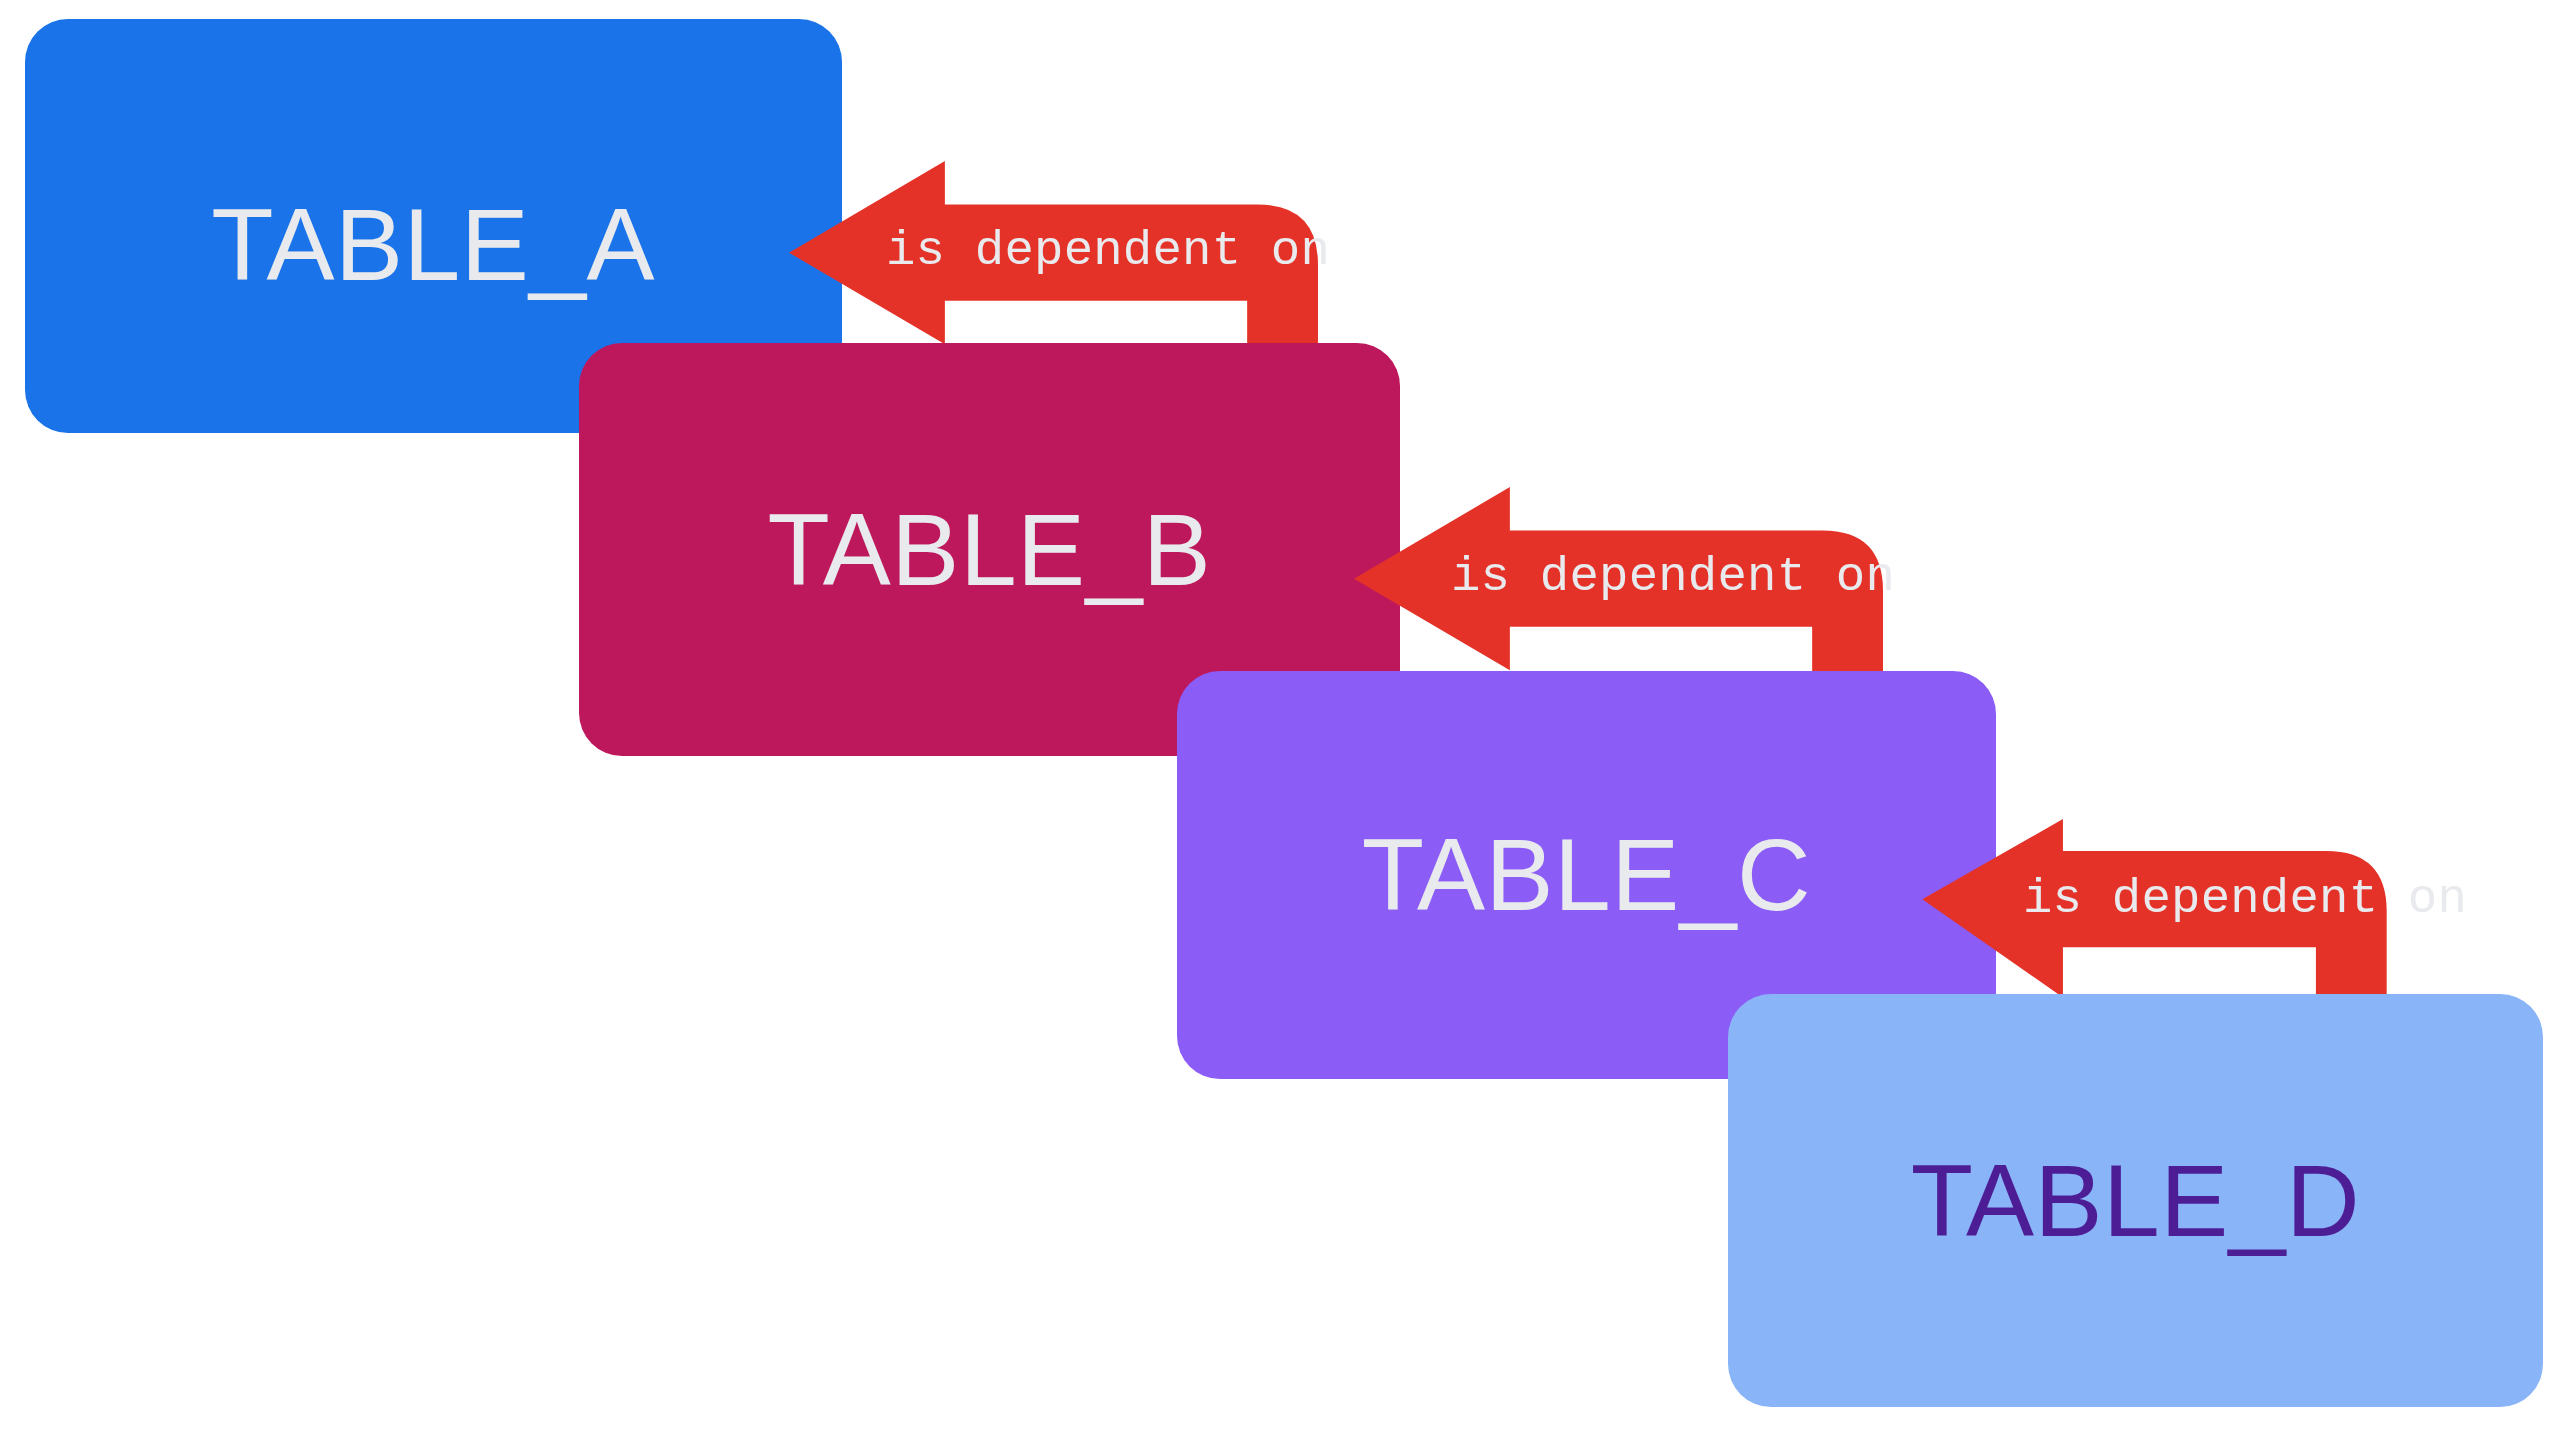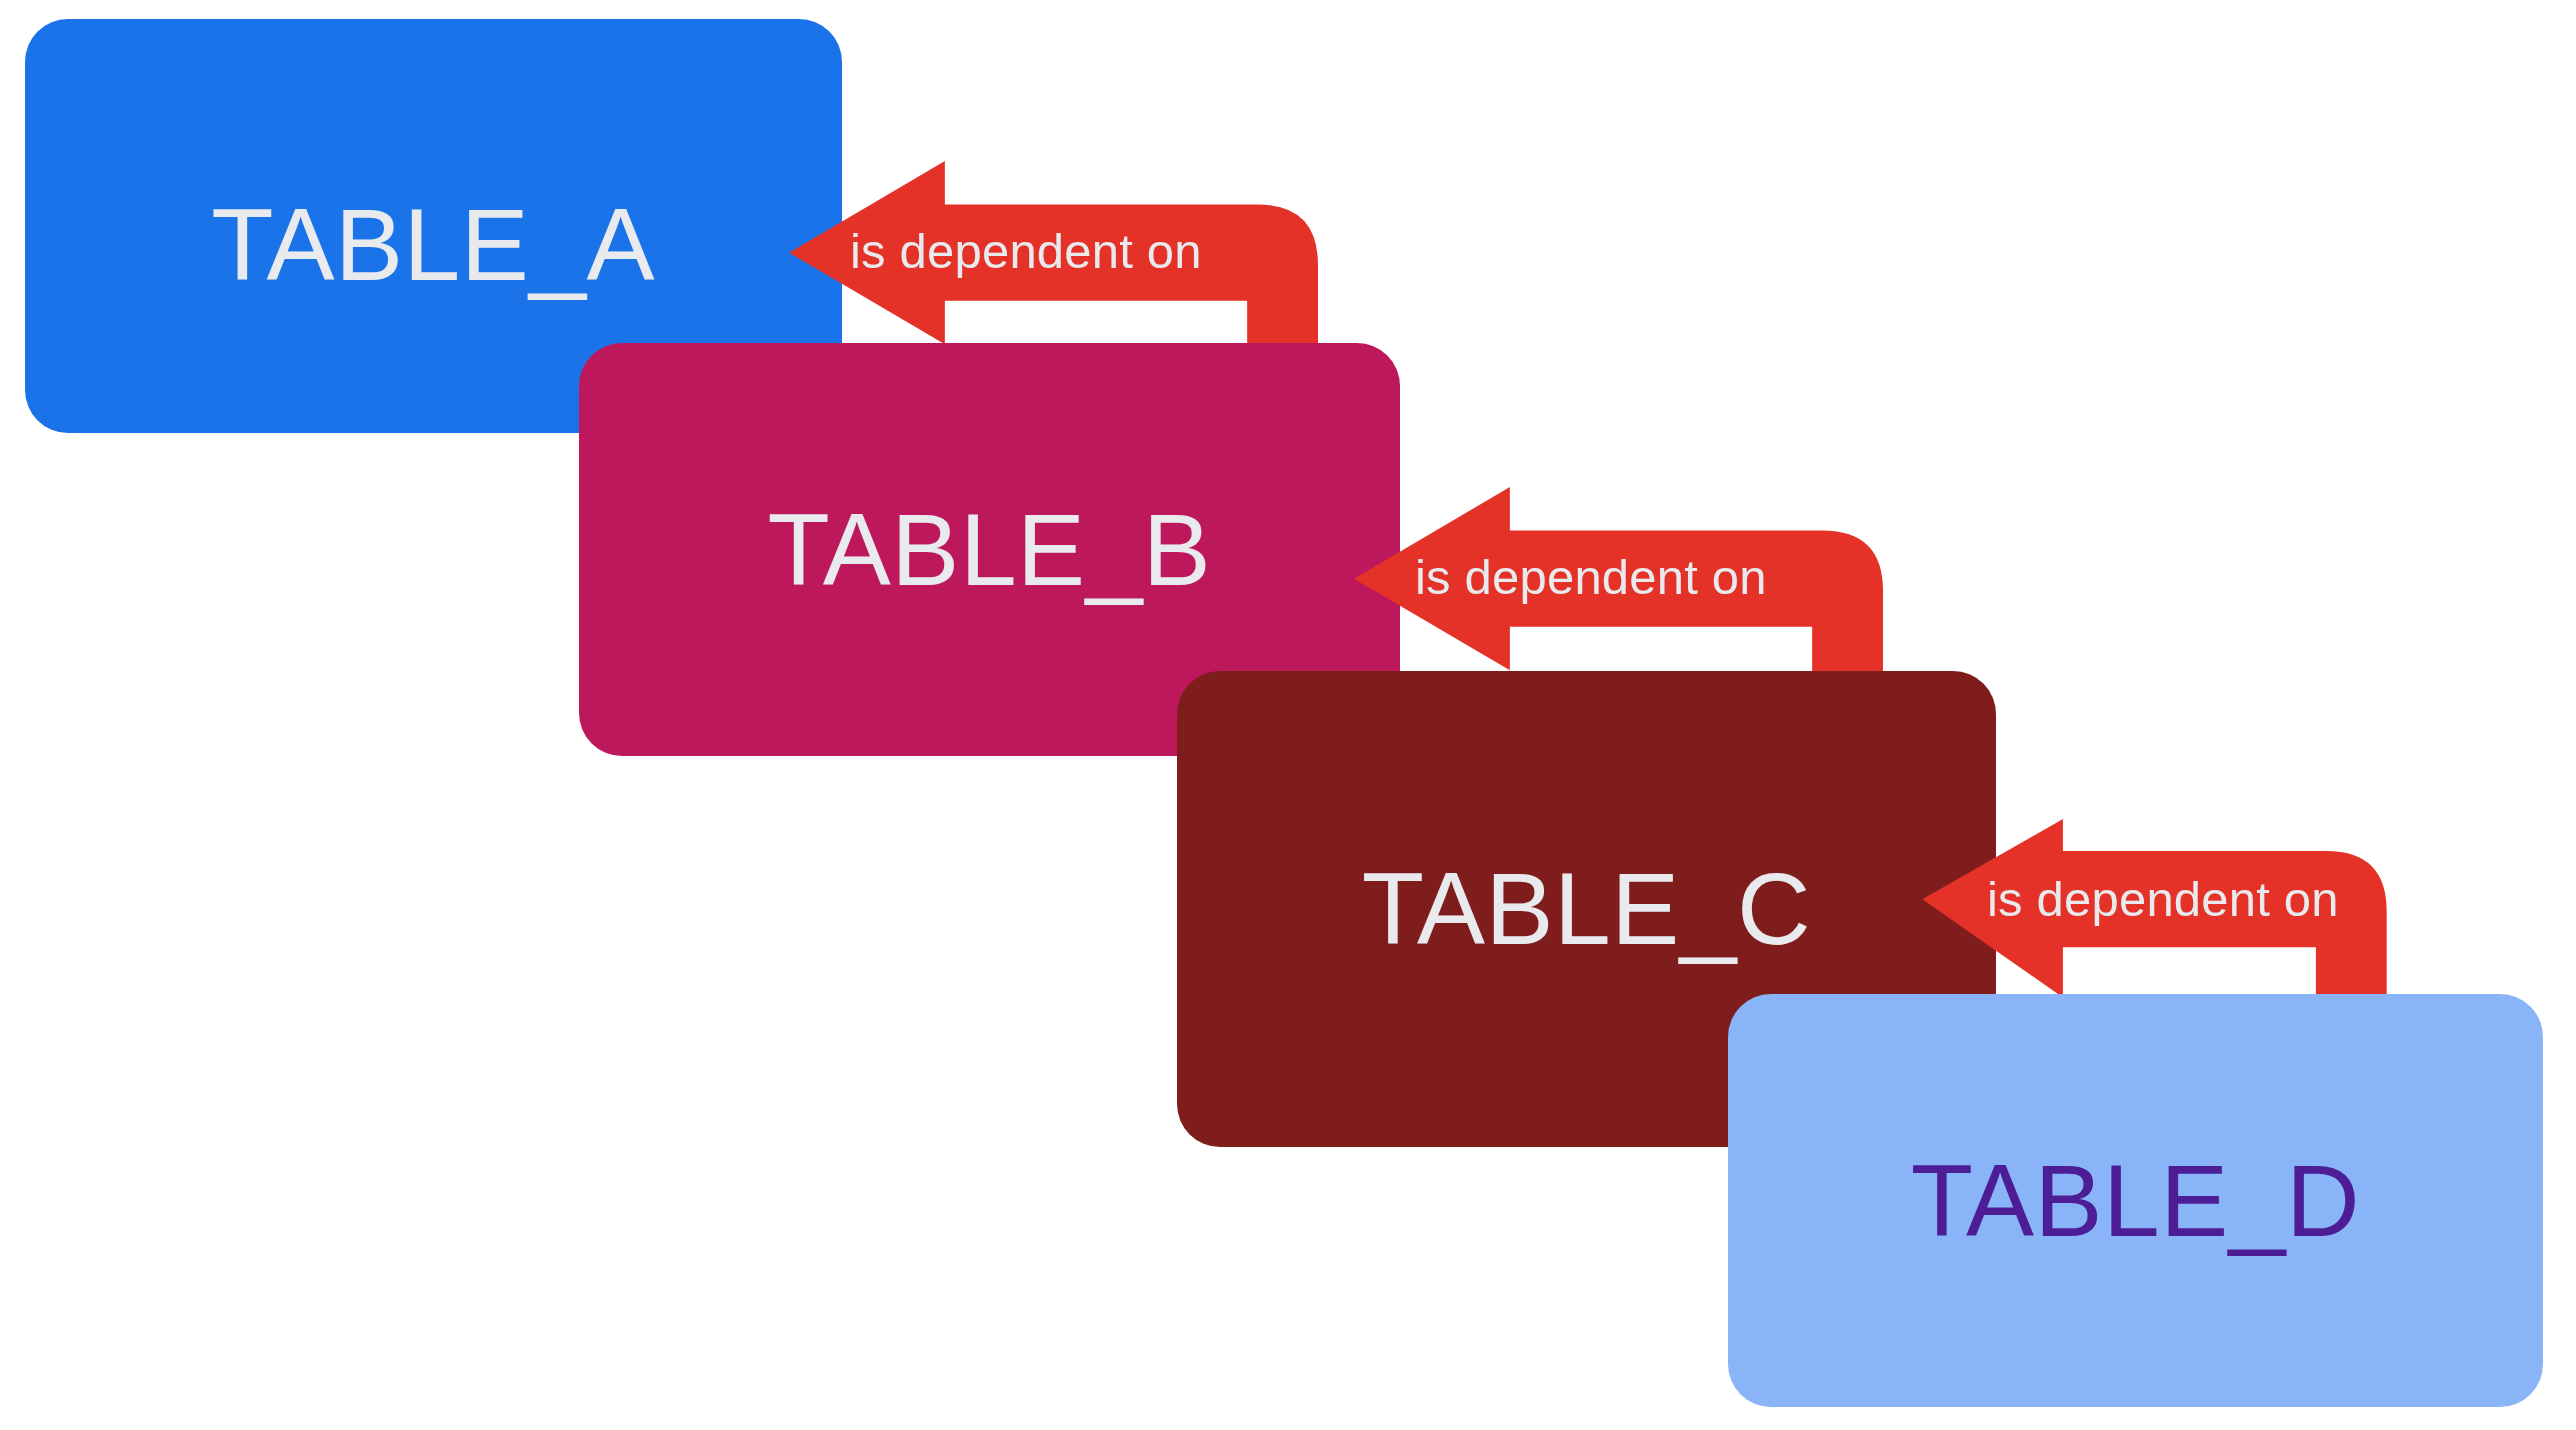--- a/index.html
+++ b/index.html
@@ -40,25 +40,26 @@
     position: absolute;
     pointer-events: none;
   }
   .edge svg {
     display: block;
     overflow: visible;
   }
   .edge-label {
     position: absolute;
     color: #e8eaed;
-    font-family: Liberation Sans, sans-serif;
+    font-family: Liberation Mono, monospace;
     font-weight: 400;
     white-space: nowrap;
     line-height: 1;
     letter-spacing: 0.2px;
+    margin-left: 36px;
   }
 </style>
 </head>
 <body>
 
 <div id="canvas" style="background: rgb(255, 255, 255);">
 
   <div class="node" style="left: 24.6px; top: 19px; width: 817px; height: 414px; background: rgb(26, 115, 232);">
     <span class="node-label" style="font-size: 102px; color: rgb(232, 234, 237); margin-top: 37px;">TABLE_A</span>
   </div>
@@ -74,21 +75,21 @@
     <span class="node-label" style="font-size: 102px; color: rgb(232, 234, 237);">TABLE_B</span>
   </div>
 
   <div class="edge" style="left: 1354px; top: 487px; width: 529px; height: 240px;">
     <svg width="529" height="240" viewBox="0 0 560 254">
         <path d="M 0 97 L 165 0 L 165 46 L 496 46 Q 560 46 560 110 L 560 254 L 485 254 L 485 148 L 165 148 L 165 194 Z" fill="#E53228"></path>
       </svg>
     <span class="edge-label" style="left: 61px; top: 66px; font-size: 49px; color: rgb(232, 234, 237);">is dependent on</span>
   </div>
 
-  <div class="node" style="left: 1177px; top: 671px; width: 819px; height: 476px; background: #7f1d1d; align-items: center;">
+  <div class="node" style="left: 1177px; top: 671px; width: 819px; height: 408px; background: #8b5cf6; align-items: center;">
     <span class="node-label" style="font-size: 102px; color: rgb(232, 234, 237);">TABLE_C</span>
   </div>
 
   <div class="edge" style="left: 1922px; top: 819px; width: 465px; height: 185px;">
     <svg width="465" height="185" viewBox="0 0 492 196">
         <path d="M 0 85 L 149 0 L 149 34 L 428 34 Q 492 34 492 98 L 492 196 L 417 196 L 417 136 L 149 136 L 149 189 Z" fill="#E53228"></path>
       </svg>
     <span class="edge-label" style="left: 65px; top: 56px; font-size: 49px; color: rgb(232, 234, 237);">is dependent on</span>
   </div>
 

